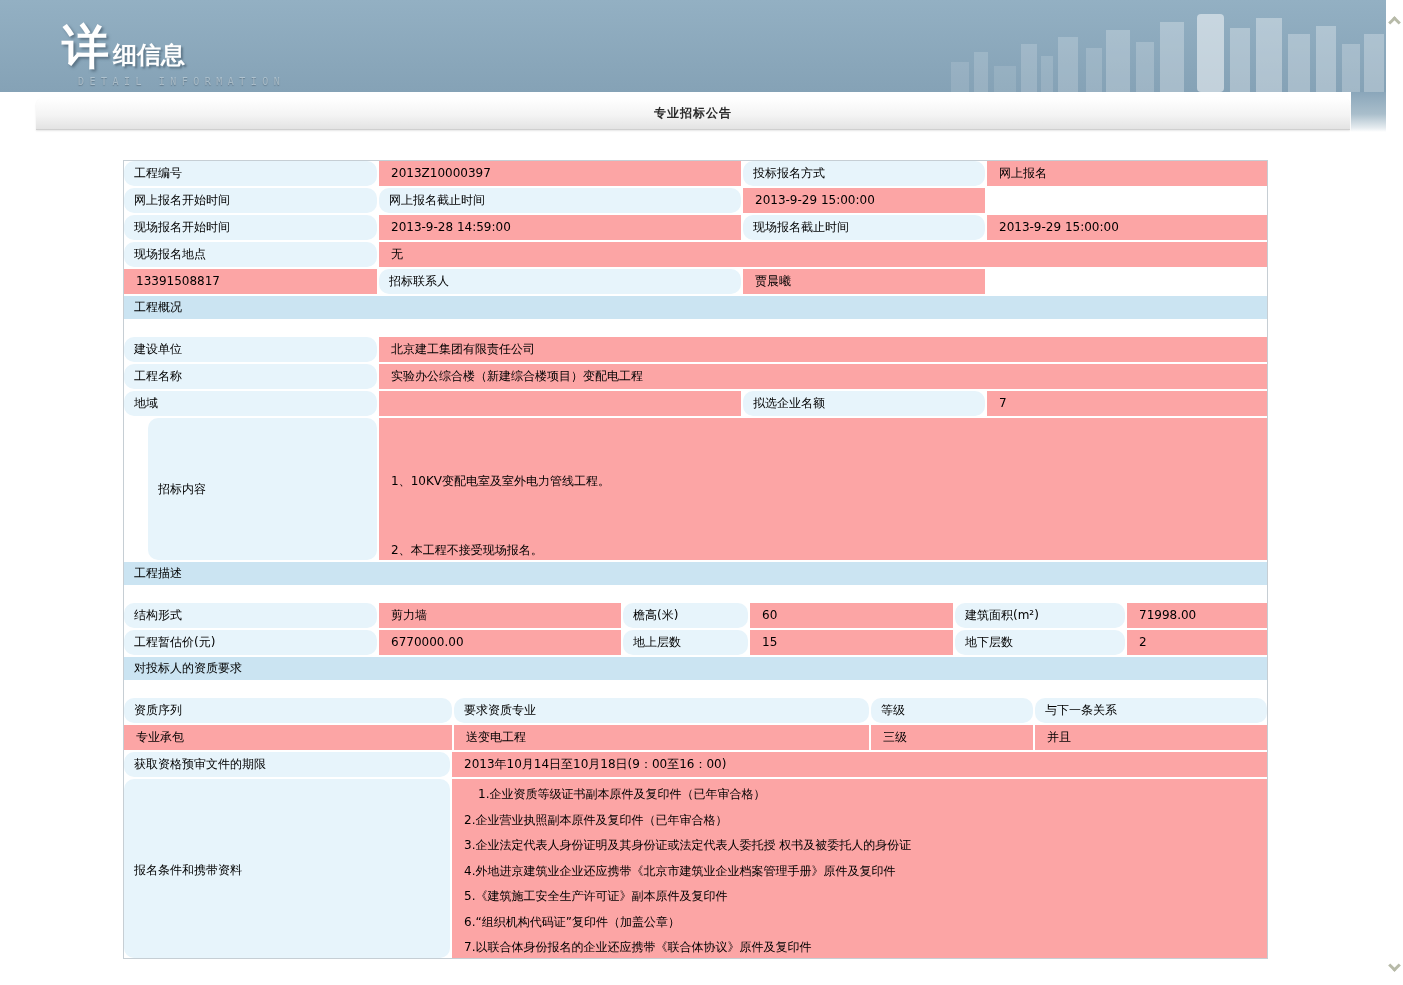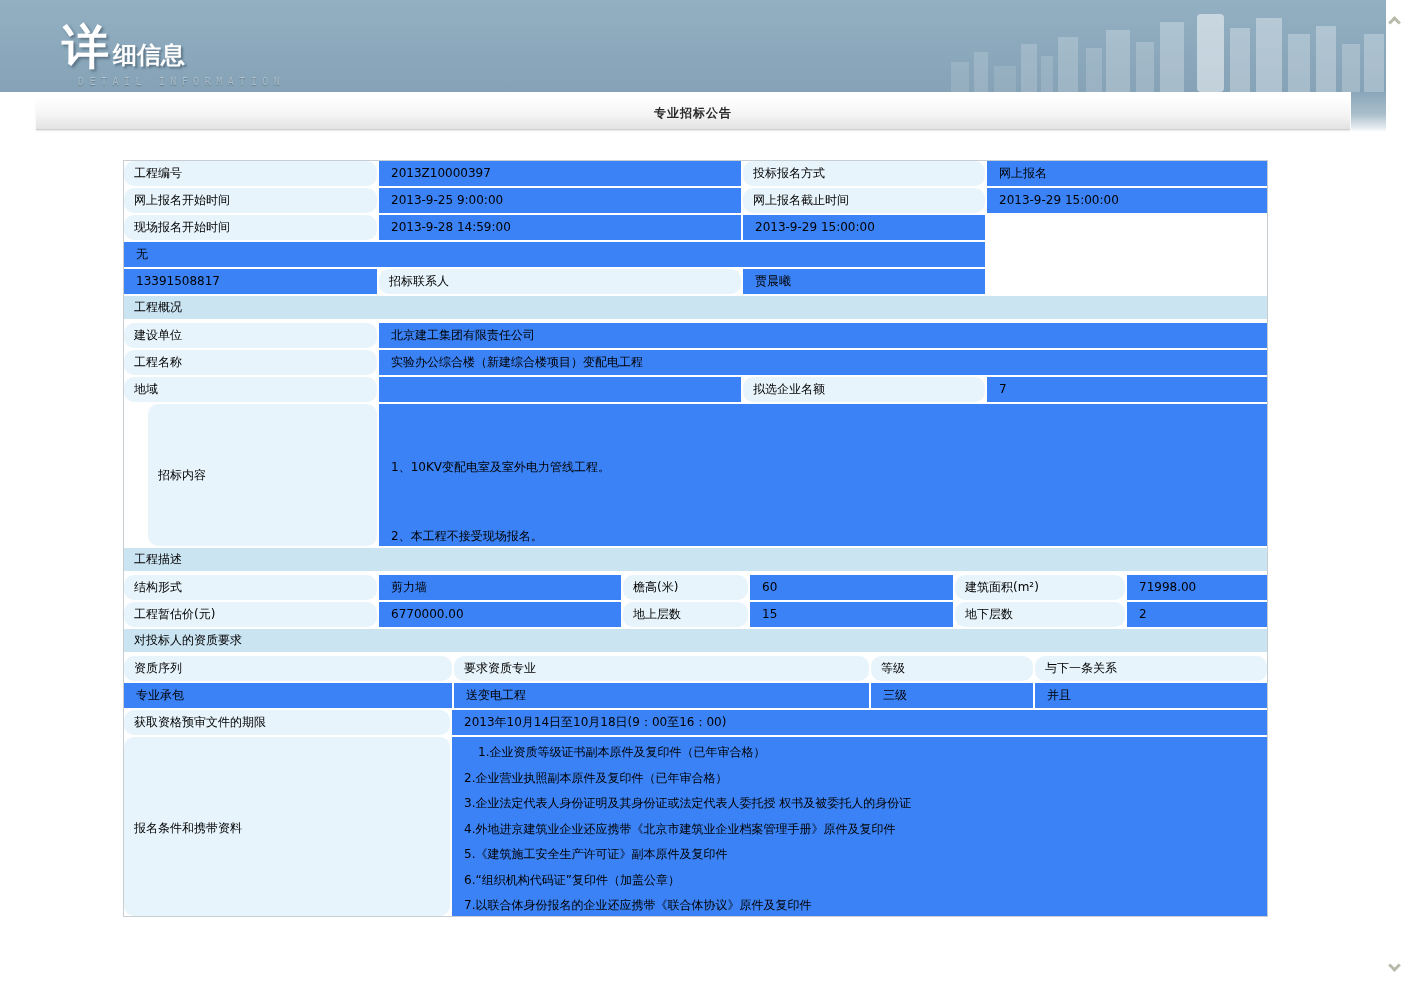--- a/index.html
+++ b/index.html
@@ -59,24 +59,24 @@
   .tender-table{
     position:absolute;left:123px;top:160px;width:1145px;
     border:1px solid var(--tbl-border);background:#fff;padding:0;
   }
   .r{display:grid;column-gap:2px;margin-bottom:2px;font-size:12px;}
   .g4a{grid-template-columns:253px 362px 242px 1fr;}
   .g6 {grid-template-columns:253px 242px 125px 203px 170px 1fr;}
   .g4b{grid-template-columns:328px 415px 162px 1fr;}
   .g2 {grid-template-columns:326px 1fr;}
   .lc{background:var(--label);padding-left:10px;height:25px;line-height:25px;overflow:hidden;border-radius:10px;}
-  .vc{background:#3b82f6;padding-left:12px;height:25px;line-height:25px;overflow:hidden;}
+  .vc{background:#fca5a5;padding-left:12px;height:25px;line-height:25px;overflow:hidden;}
   .sp3{grid-column:span 3;}
   .sh{height:23px;line-height:23px;background:var(--sec);padding-left:10px;
-      font-size:12px;margin-bottom:4px;}
+      font-size:12px;margin-bottom:18px;}
   .tall{height:142px;}
   .lc.tall{display:flex;align-items:center;padding-left:10px;line-height:normal;margin-left:24px;}
   .content-lines{line-height:normal;padding-top:55px;}
   .content-lines .p2{margin-top:52px;}
   .hdr-cell{background:var(--label);}
   .materials{height:179px;padding-top:3px;line-height:normal;}
   .lc.materials{display:flex;align-items:center;line-height:normal;}
   .materials .item{height:25.5px;line-height:25.5px;white-space:nowrap;overflow:hidden;}
   .materials .item.first{padding-left:14px;}
 </style>
@@ -123,30 +123,31 @@
 <div class="tender-table">
 
   <div class="r g4a">
     <div class="lc">工程编号</div>
     <div class="vc">2013Z10000397</div>
     <div class="lc">投标报名方式</div>
     <div class="vc">网上报名</div>
   </div>
   <div class="r g4a">
     <div class="lc">网上报名开始时间</div>
-    <div class="vc">2013-9-25 9:00:00</div>
     <div class="lc">网上报名截止时间</div>
     <div class="vc">2013-9-29 15:00:00</div>
   </div>
   <div class="r g4a">
     <div class="lc">现场报名开始时间</div>
     <div class="vc">2013-9-28 14:59:00</div>
+    <div class="lc">现场报名截止时间</div>
     <div class="vc">2013-9-29 15:00:00</div>
   </div>
   <div class="r g4a">
+    <div class="lc">现场报名地点</div>
     <div class="vc sp3">无</div>
   </div>
   <div class="r g4a">
     <div class="vc">13391508817</div>
     <div class="lc">招标联系人</div>
     <div class="vc">贾晨曦</div>
   </div>
 
   <div class="sh">工程概况</div>
   <div class="r g4a">

